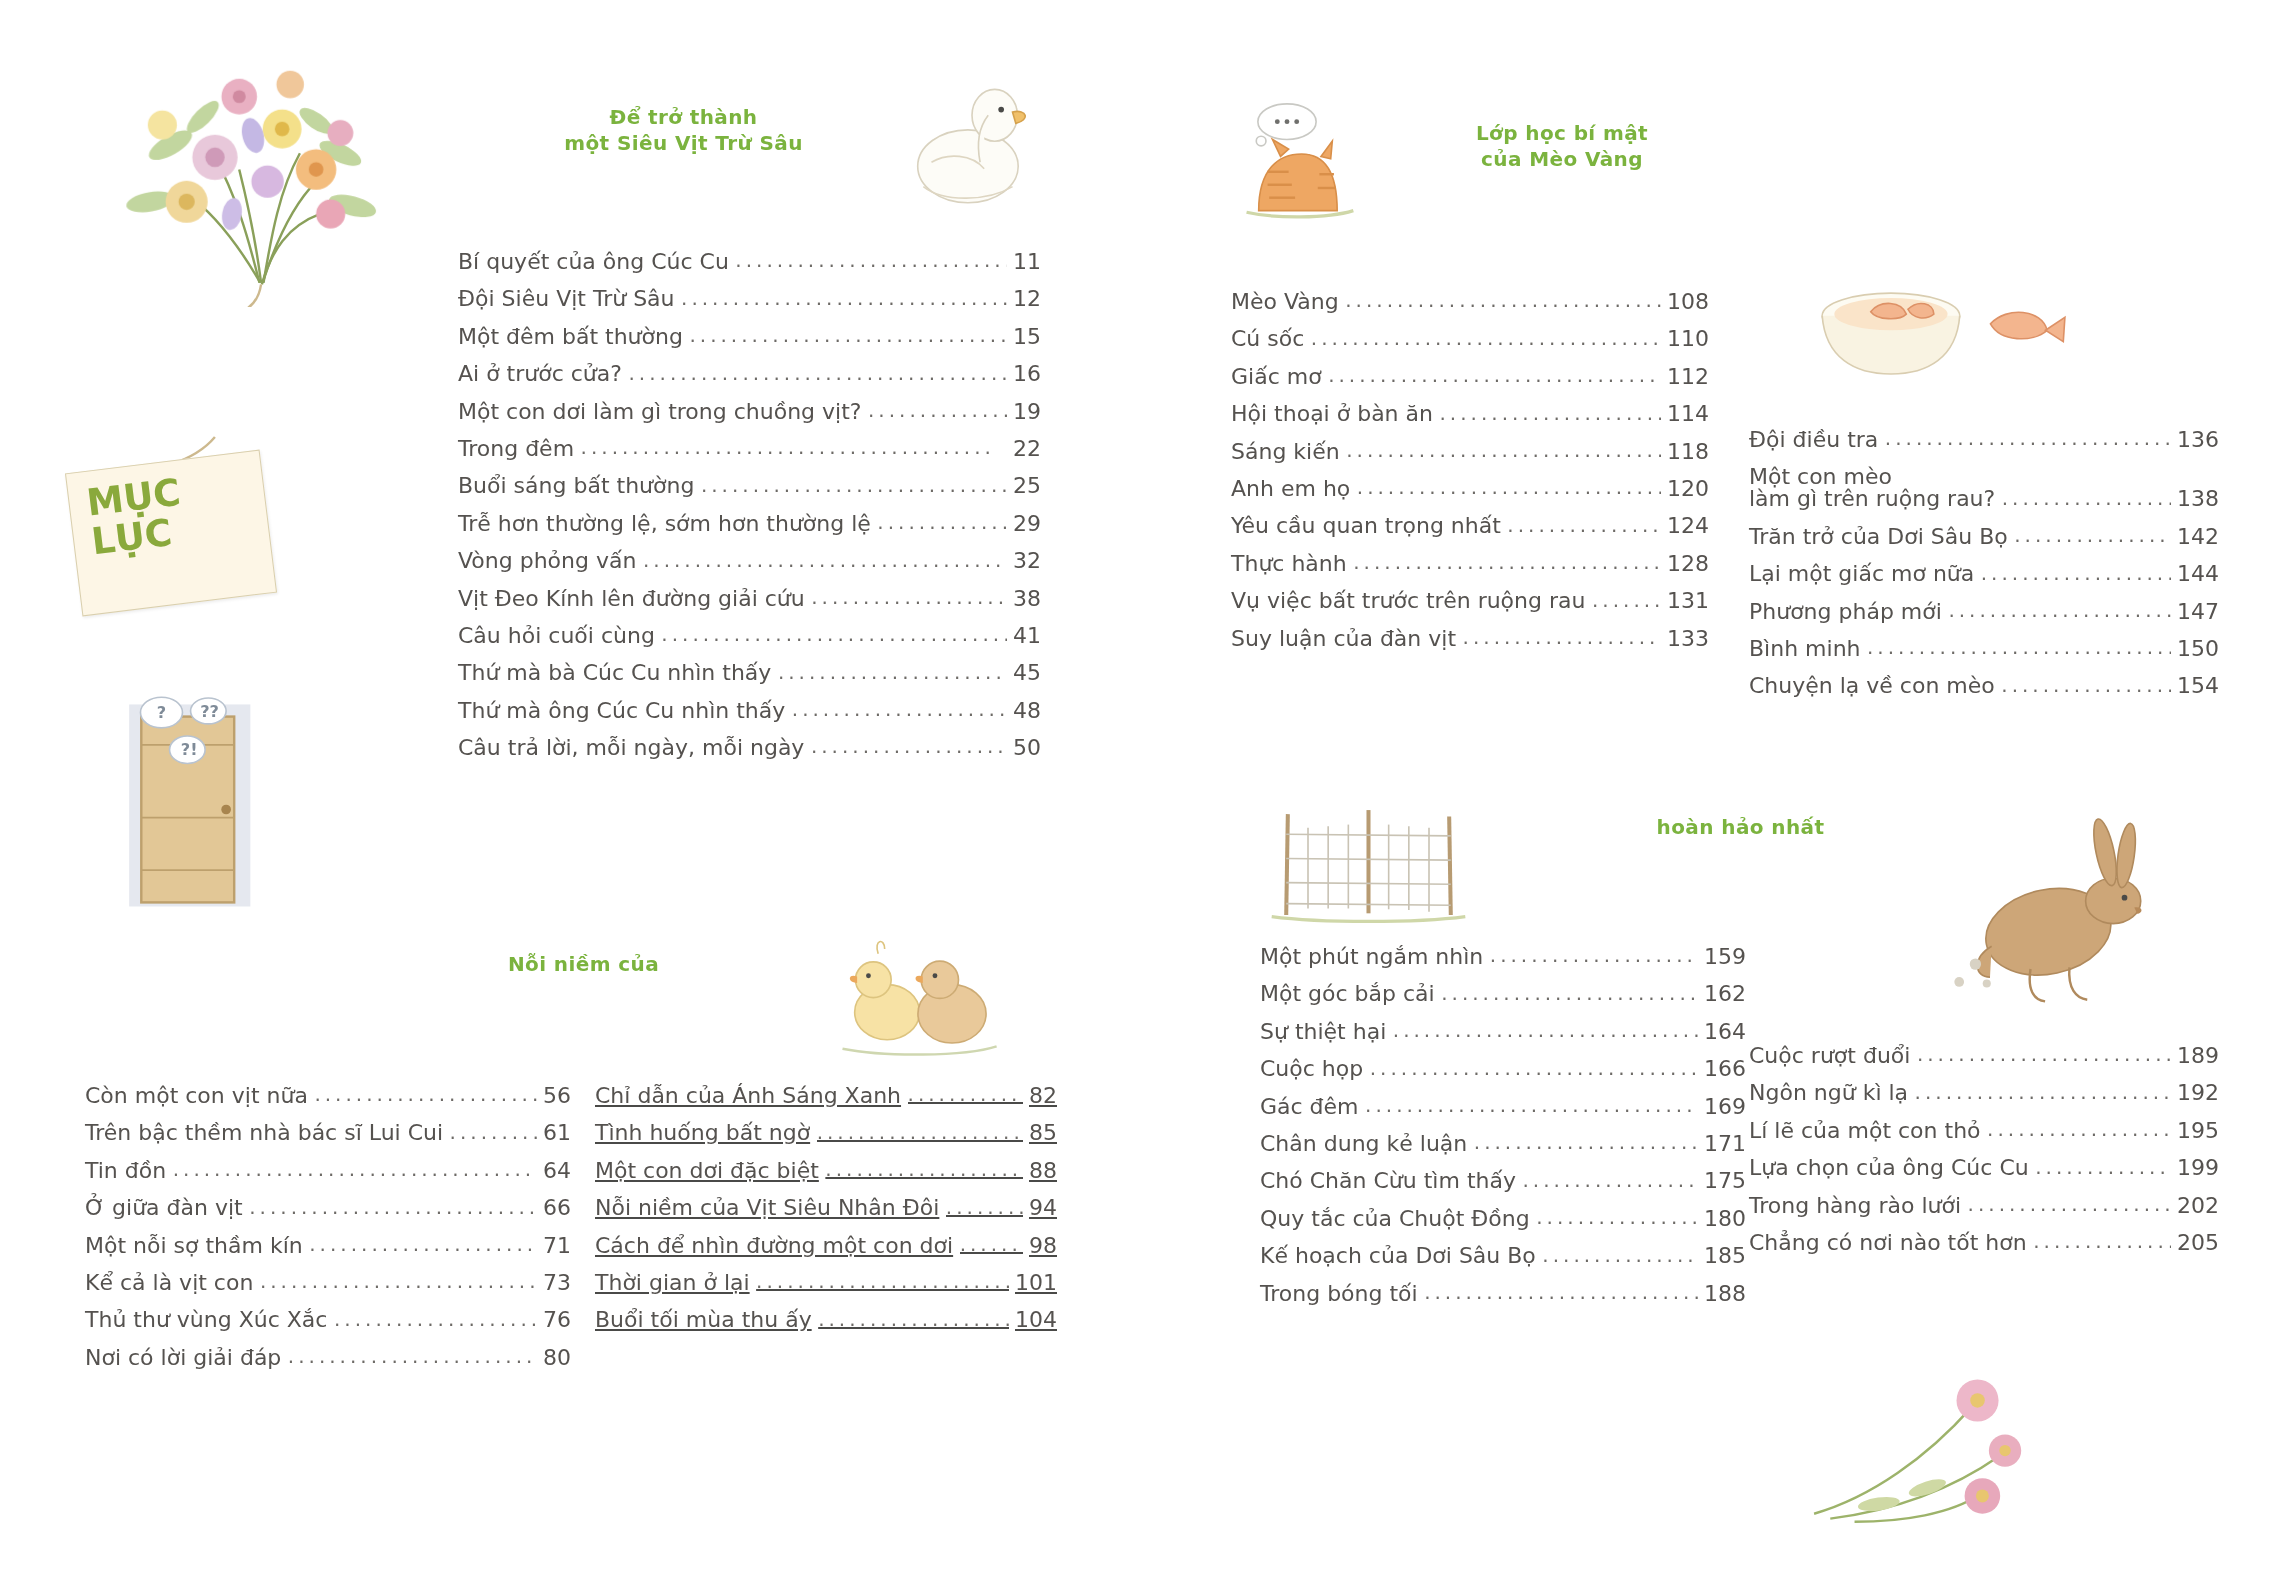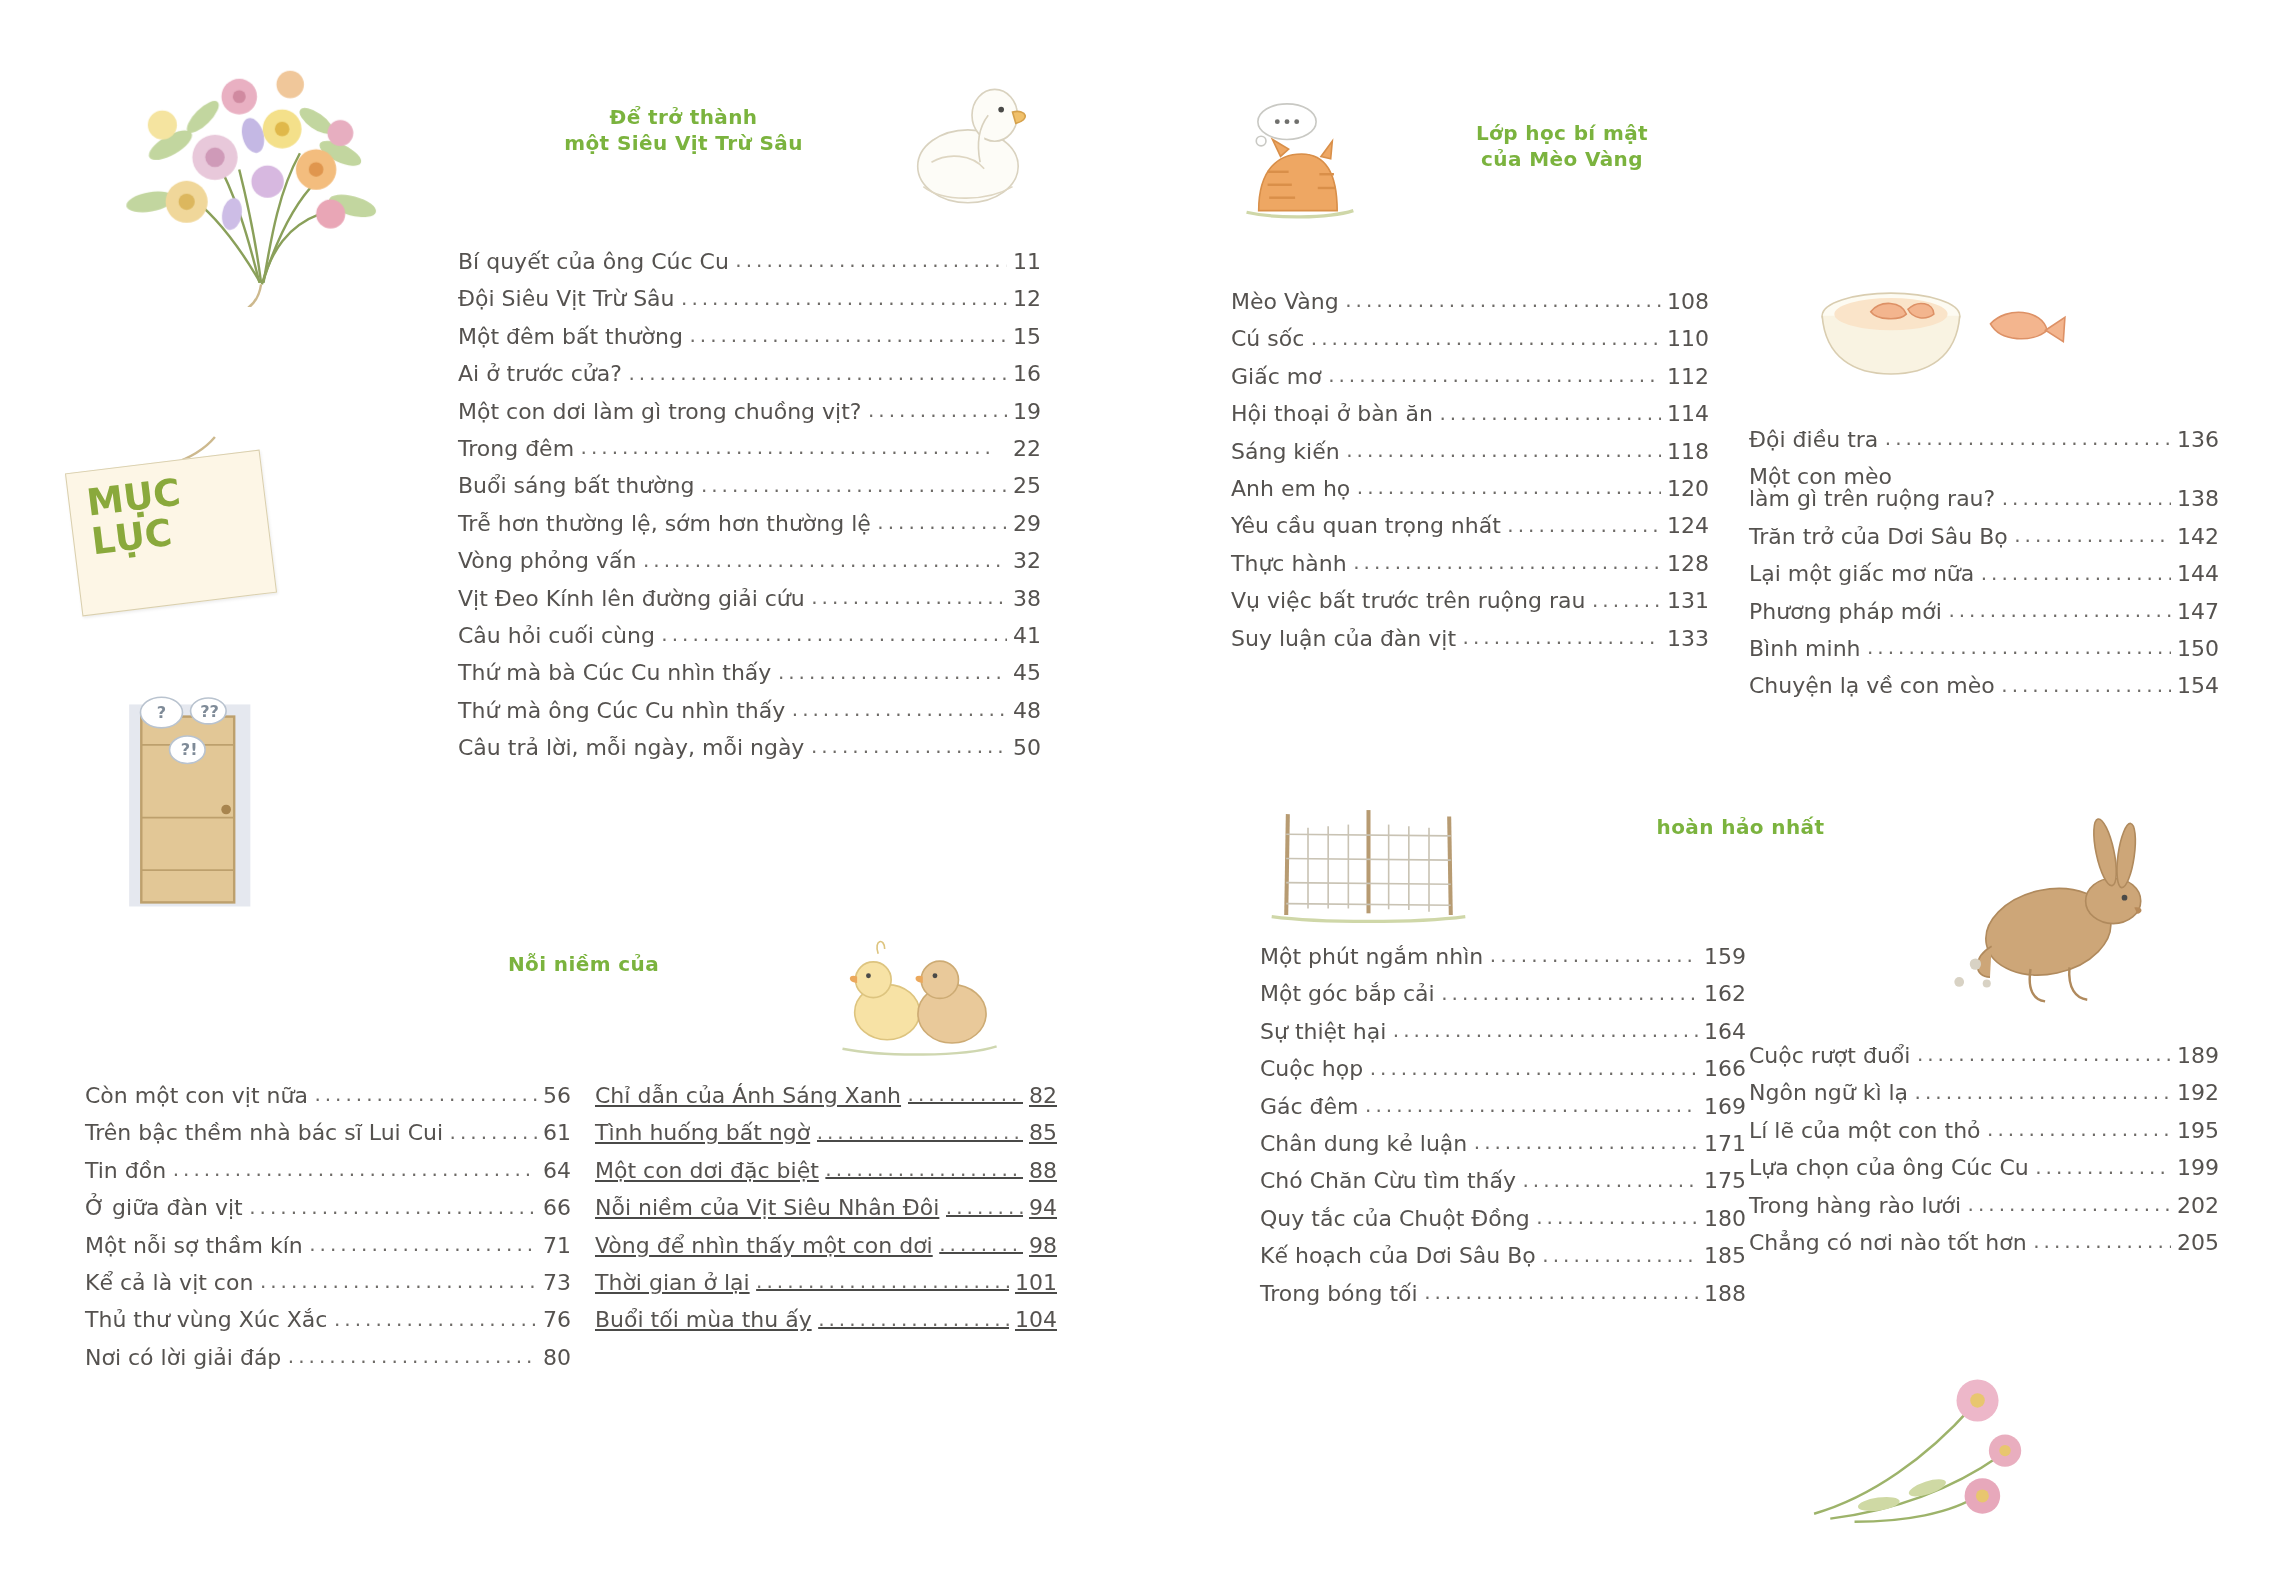--- a/index.html
+++ b/index.html
@@ -475,21 +475,21 @@
       <span class="t">Một con dơi đặc biệt</span>
       <span class="dots">........................................</span>
       <span class="pg">88</span>
     </div>
     <div class="toc-entry">
       <span class="t">Nỗi niềm của Vịt Siêu Nhân Đôi</span>
       <span class="dots">........................................</span>
       <span class="pg">94</span>
     </div>
     <div class="toc-entry">
-      <span class="t">Vòng để nhìn thấy một con dơi</span>
+      <span class="t">Cách để nhìn đường một con dơi</span>
       <span class="dots">........................................</span>
       <span class="pg">98</span>
     </div>
     <div class="toc-entry">
       <span class="t">Thời gian ở lại</span>
       <span class="dots">........................................</span>
       <span class="pg">101</span>
     </div>
     <div class="toc-entry">
       <span class="t">Buổi tối mùa thu ấy</span>

